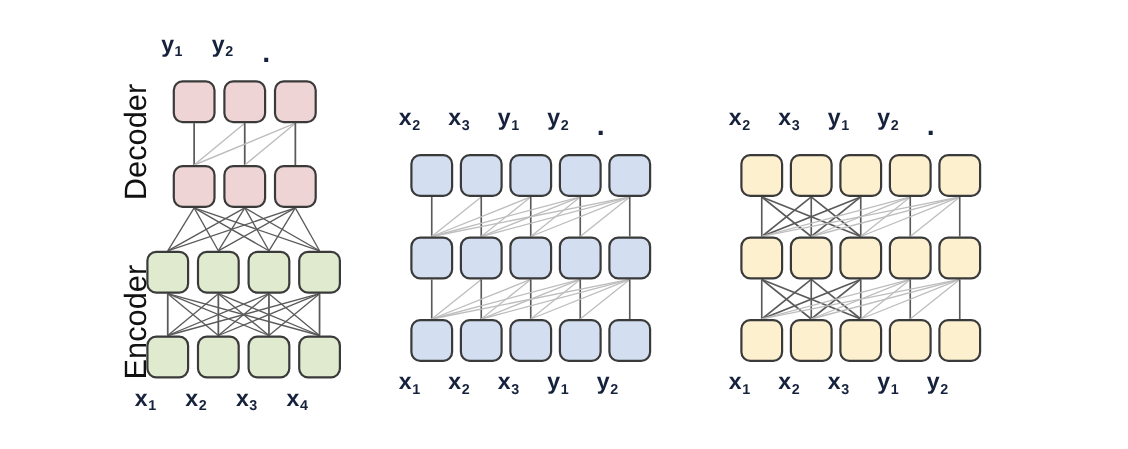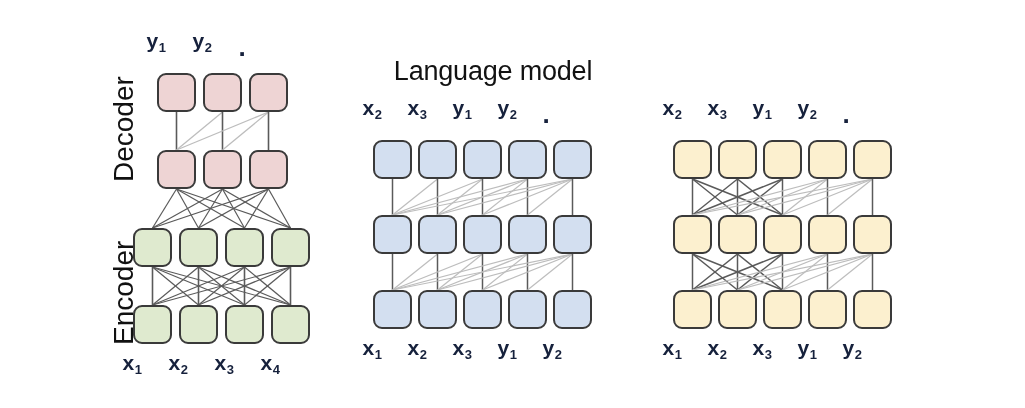--- a/index.html
+++ b/index.html
@@ -194,21 +194,20 @@
       <line x1="782.5" y1="290" x2="872.5" y2="254" stroke="#bdbdbd" stroke-width="1.2" shape-rendering="geometricPrecision"></line>
       <line x1="827.5" y1="290" x2="872.5" y2="254" stroke="#bdbdbd" stroke-width="1.2" shape-rendering="geometricPrecision"></line>
       <line x1="872.5" y1="290" x2="872.5" y2="254" stroke="#5a5a5a" stroke-width="1.5" shape-rendering="geometricPrecision"></line>
     </svg>
 
   <div>
     <div class="side-label" style="left:110px; top:182px;">Decoder</div>
     <div class="side-label" style="left:110px; top:345px;">Encoder</div>
   </div>
 
-  <div class="panel-title" style="left:363px; top:58px; width:260px;">Language model</div>
 
 
   <div id="cells">
       <div class="cell pink" style="left: 157px; top: 73px; width: 39px; height: 39px;"></div>
       <div class="cell pink" style="left: 203px; top: 73px; width: 39px; height: 39px;"></div>
       <div class="cell pink" style="left: 249px; top: 73px; width: 39px; height: 39px;"></div>
       <div class="cell pink" style="left: 157px; top: 150px; width: 39px; height: 39px;"></div>
       <div class="cell pink" style="left: 203px; top: 150px; width: 39px; height: 39px;"></div>
       <div class="cell pink" style="left: 249px; top: 150px; width: 39px; height: 39px;"></div>
       <div class="cell green" style="left: 133px; top: 228px; width: 39px; height: 39px;"></div>

